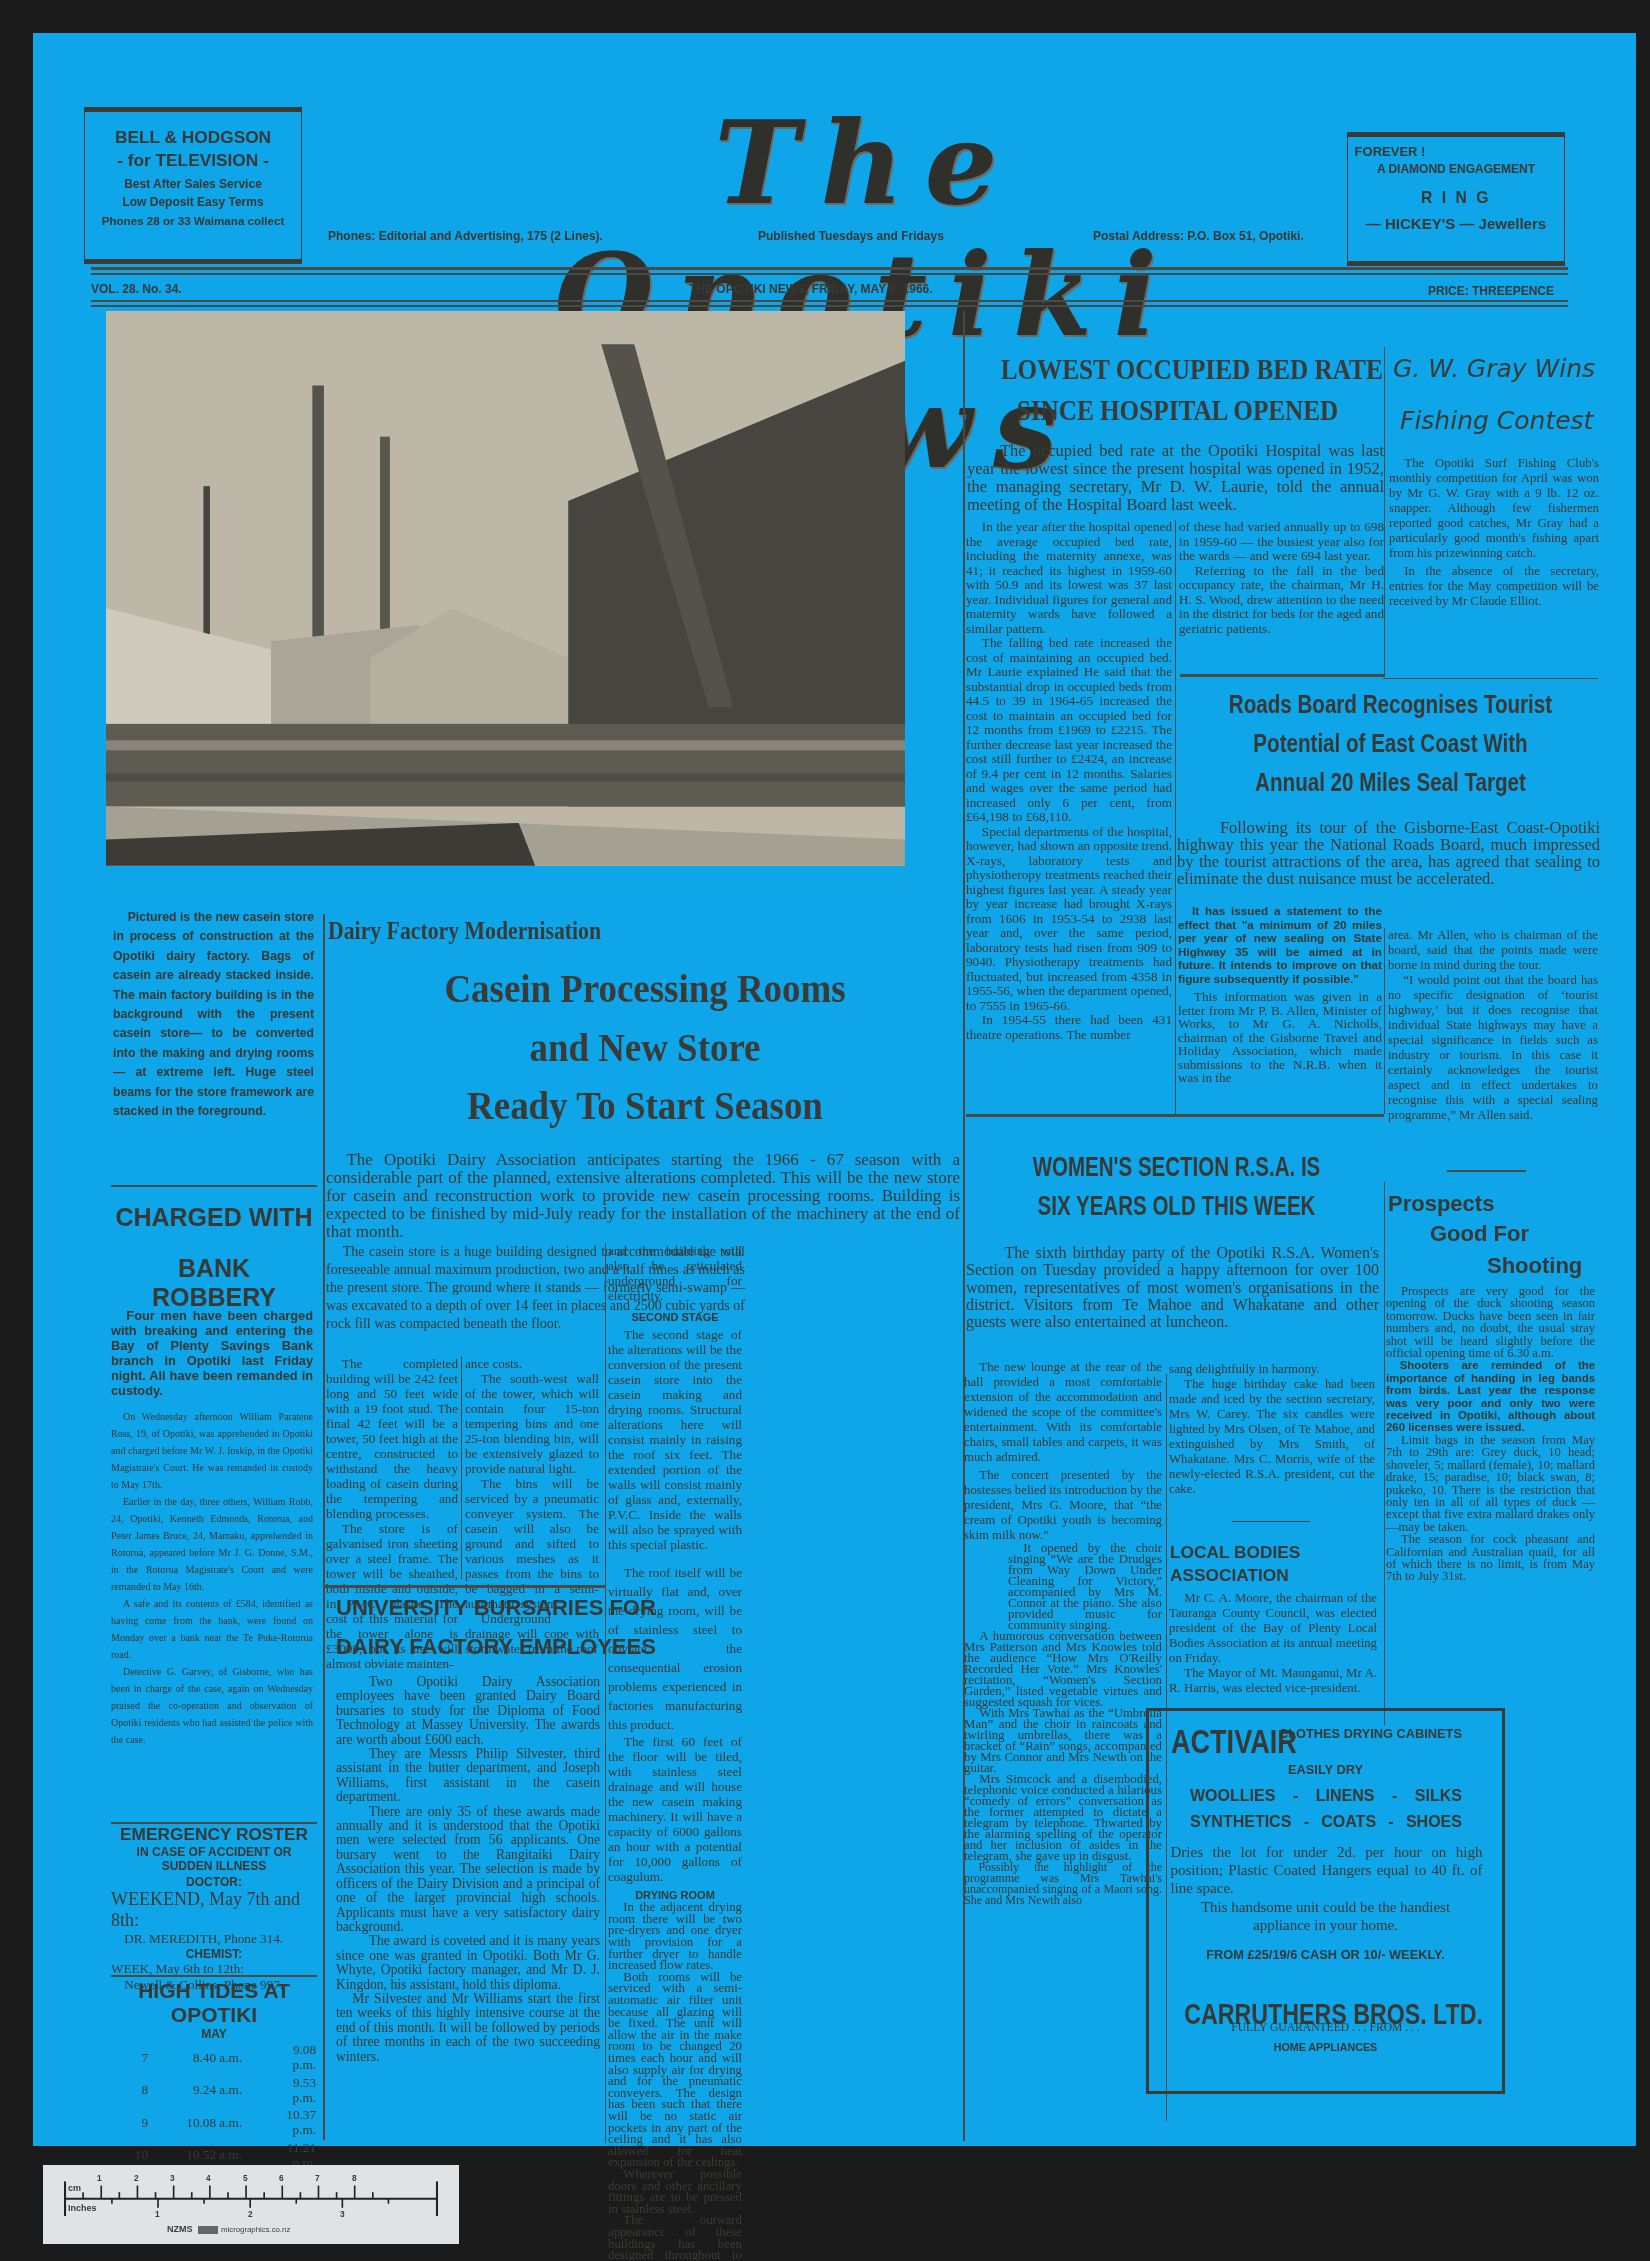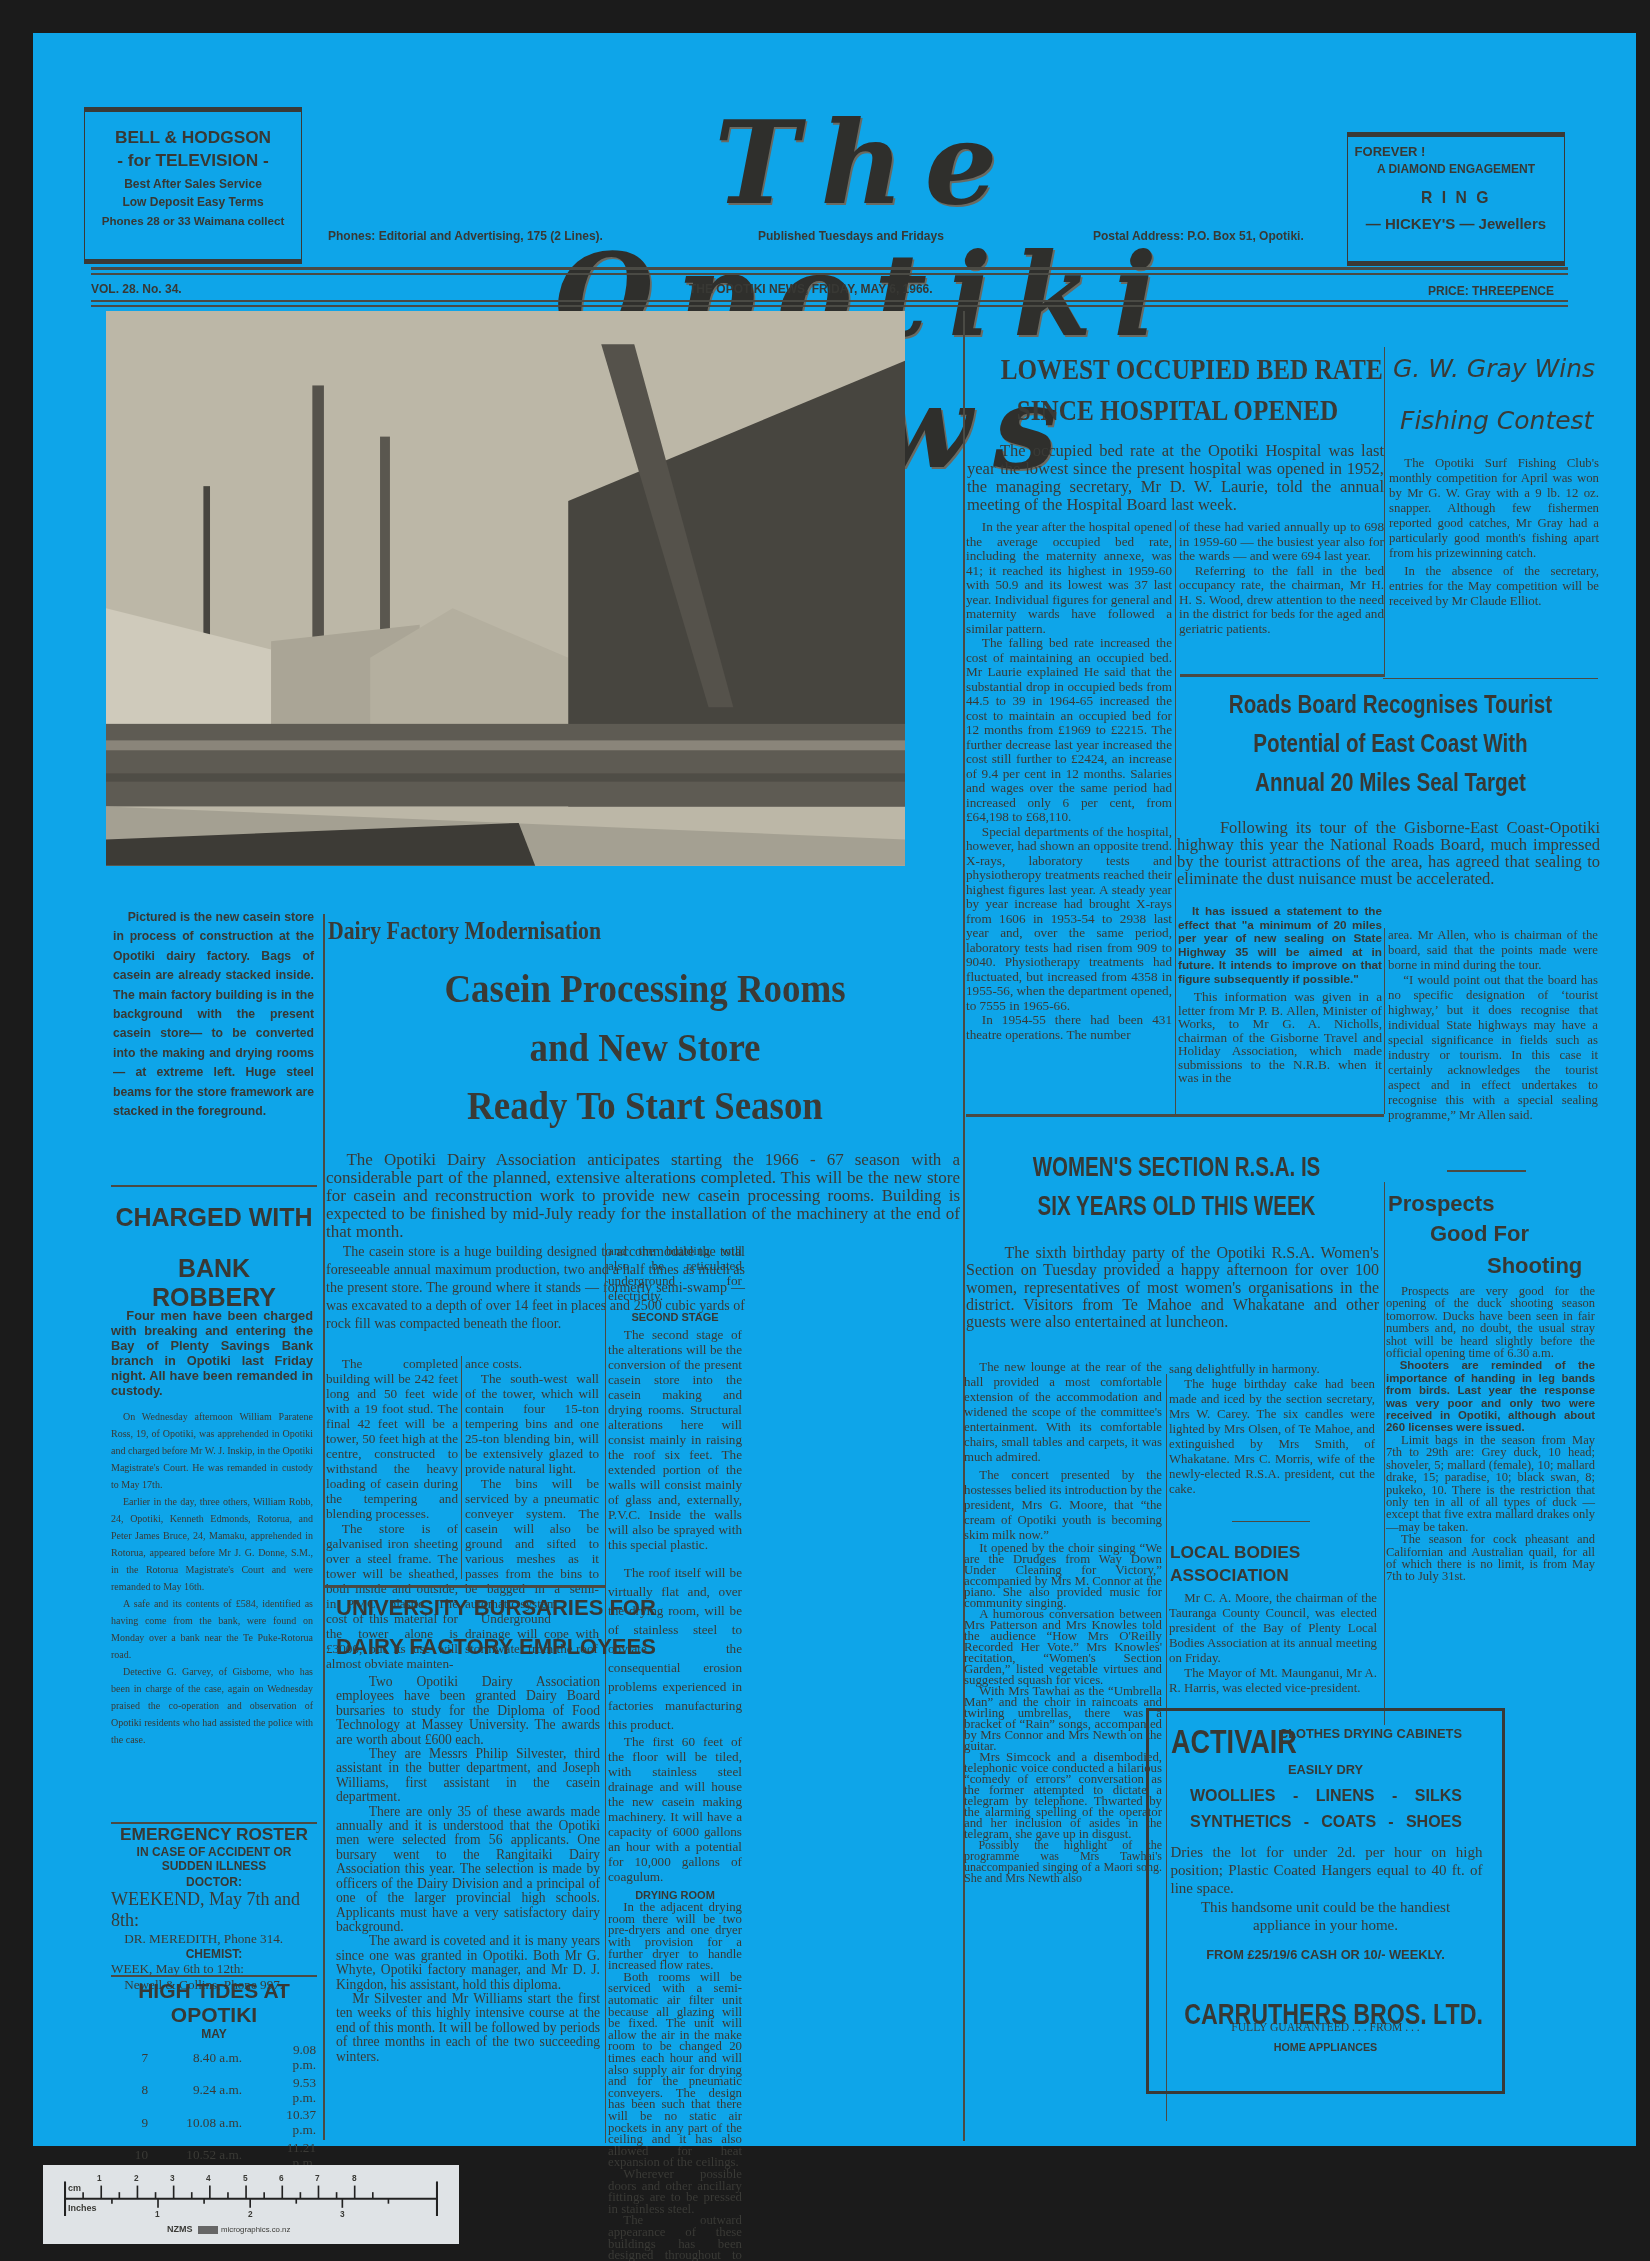--- a/index.html
+++ b/index.html
@@ -243,21 +243,21 @@
 
   <div class="hrule" style="left:933px;top:1081px;width:418px;height:2.5px;" data-name="divider"></div>
   <div class="abs center head-bold" data-name="rsa-headline-1" style="left:933px;top:1119px;width:421px;font-size:27px;transform:scaleX(0.76);white-space:nowrap;">WOMEN'S SECTION R.S.A. IS</div>
   <div class="abs center head-bold" data-name="rsa-headline-2" style="left:933px;top:1158px;width:421px;font-size:27px;transform:scaleX(0.76);white-space:nowrap;">SIX YEARS OLD THIS WEEK</div>
   <div class="abs col" data-name="rsa-lead" style="left:933px;top:1211px;width:413px;">
     <p class="serif" style="font-size:16px;line-height:17.3px;text-indent:2.4em;" data-name="rsa-lead-text">The sixth birthday party of the Opotiki R.S.A. Women's Section on Tuesday provided a happy afternoon for over 100 women, representatives of most women's organisations in the district. Visitors from Te Mahoe and Whakatane and other guests were also entertained at luncheon.</p>
   </div>
   <div class="abs col" data-name="rsa-col-1" style="left:931px;top:1327px;width:198px;">
     <p class="serif" style="font-size:12.8px;line-height:15px;" data-name="paragraph">The new lounge at the rear of the hall provided a most comfortable extension of the accommodation and widened the scope of the committee's entertainment. With its comfortable chairs, small tables and carpets, it was much admired.</p>
     <p class="serif" style="font-size:12.8px;line-height:15px;margin-top:3.3px;" data-name="paragraph">The concert presented by the hostesses belied its introduction by the president, Mrs G. Moore, that “the cream of Opotiki youth is becoming skim milk now.”</p>
-    <p class="serif" style="font-size:12.8px;line-height:11px;" data-name="paragraph">It opened by the choir singing “We are the Drudges from Way Down Under Cleaning for Victory,” accompanied by Mrs M. Connor at the piano. She also provided music for community singing.</p>
+    <p class="serif" style="font-size:12.8px;line-height:11px;padding-left:44px;" data-name="paragraph">It opened by the choir singing “We are the Drudges from Way Down Under Cleaning for Victory,” accompanied by Mrs M. Connor at the piano. She also provided music for community singing.</p>
     <p class="serif" style="font-size:12.8px;line-height:11px;" data-name="paragraph">A humorous conversation between Mrs Patterson and Mrs Knowles told the audience “How Mrs O'Reilly Recorded Her Vote.” Mrs Knowles' recitation, “Women's Section Garden,” listed vegetable virtues and suggested squash for vices.</p>
     <p class="serif" style="font-size:12.8px;line-height:11px;" data-name="paragraph">With Mrs Tawhai as the “Umbrella Man” and the choir in raincoats and twirling umbrellas, there was a bracket of “Rain” songs, accompanied by Mrs Connor and Mrs Newth on the guitar.</p>
     <p class="serif" style="font-size:12.8px;line-height:11px;" data-name="paragraph">Mrs Simcock and a disembodied, telephonic voice conducted a hilarious “comedy of errors” conversation as the former attempted to dictate a telegram by telephone. Thwarted by the alarming spelling of the operator and her inclusion of asides in the telegram, she gave up in disgust.</p>
     <p class="serif" style="font-size:12px;line-height:11px;" data-name="paragraph">Possibly the highlight of the programme was Mrs Tawhai's unaccompanied singing of a Maori song. She and Mrs Newth also</p>
   </div>
   <div class="vrule" style="left:1133px;top:1341px;height:747px;width:0.8px;" data-name="column-rule"></div>
   <div class="abs col" data-name="rsa-col-2" style="left:1136px;top:1329px;width:206px;">
     <p class="noind serif" style="font-size:12.8px;line-height:15px;" data-name="paragraph">sang delightfully in harmony.</p>
     <p class="serif" style="font-size:12.8px;line-height:15px;" data-name="paragraph">The huge birthday cake had been made and iced by the section secretary, Mrs W. Carey. The six candles were lighted by Mrs Olsen, of Te Mahoe, and extinguished by Mrs Smith, of Whakatane. Mrs C. Morris, wife of the newly-elected R.S.A. president, cut the cake.</p>
   </div>

